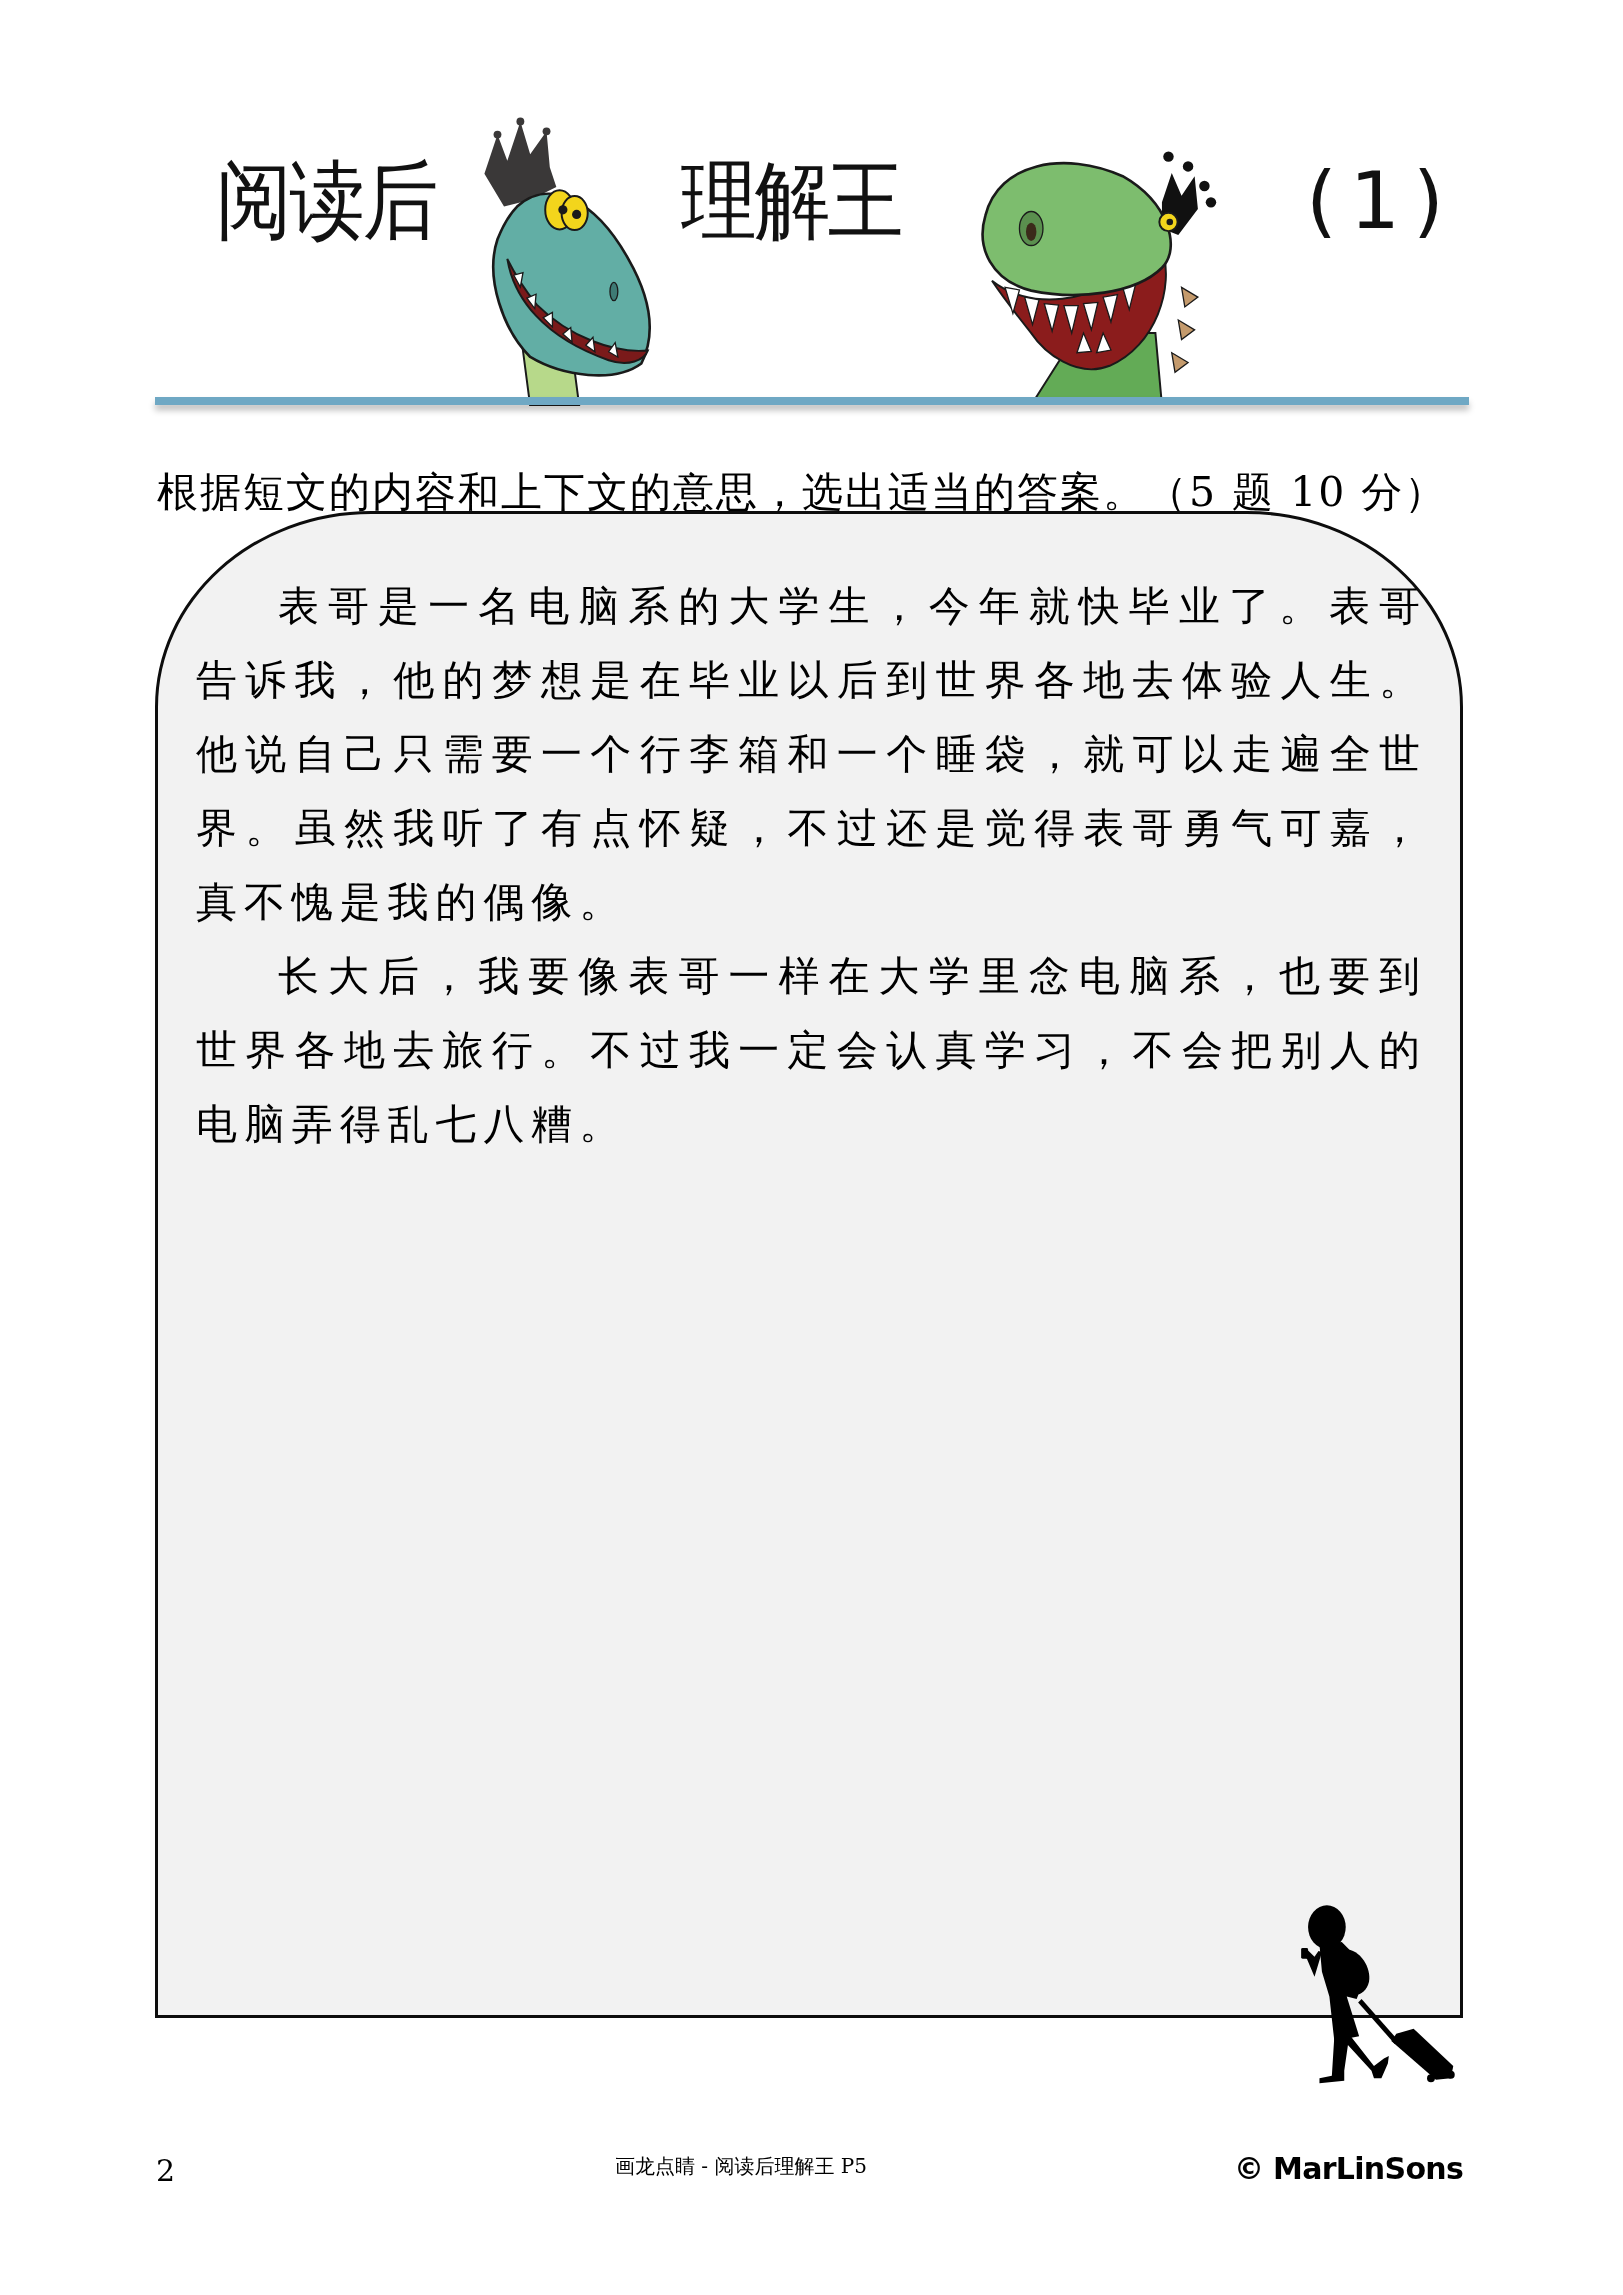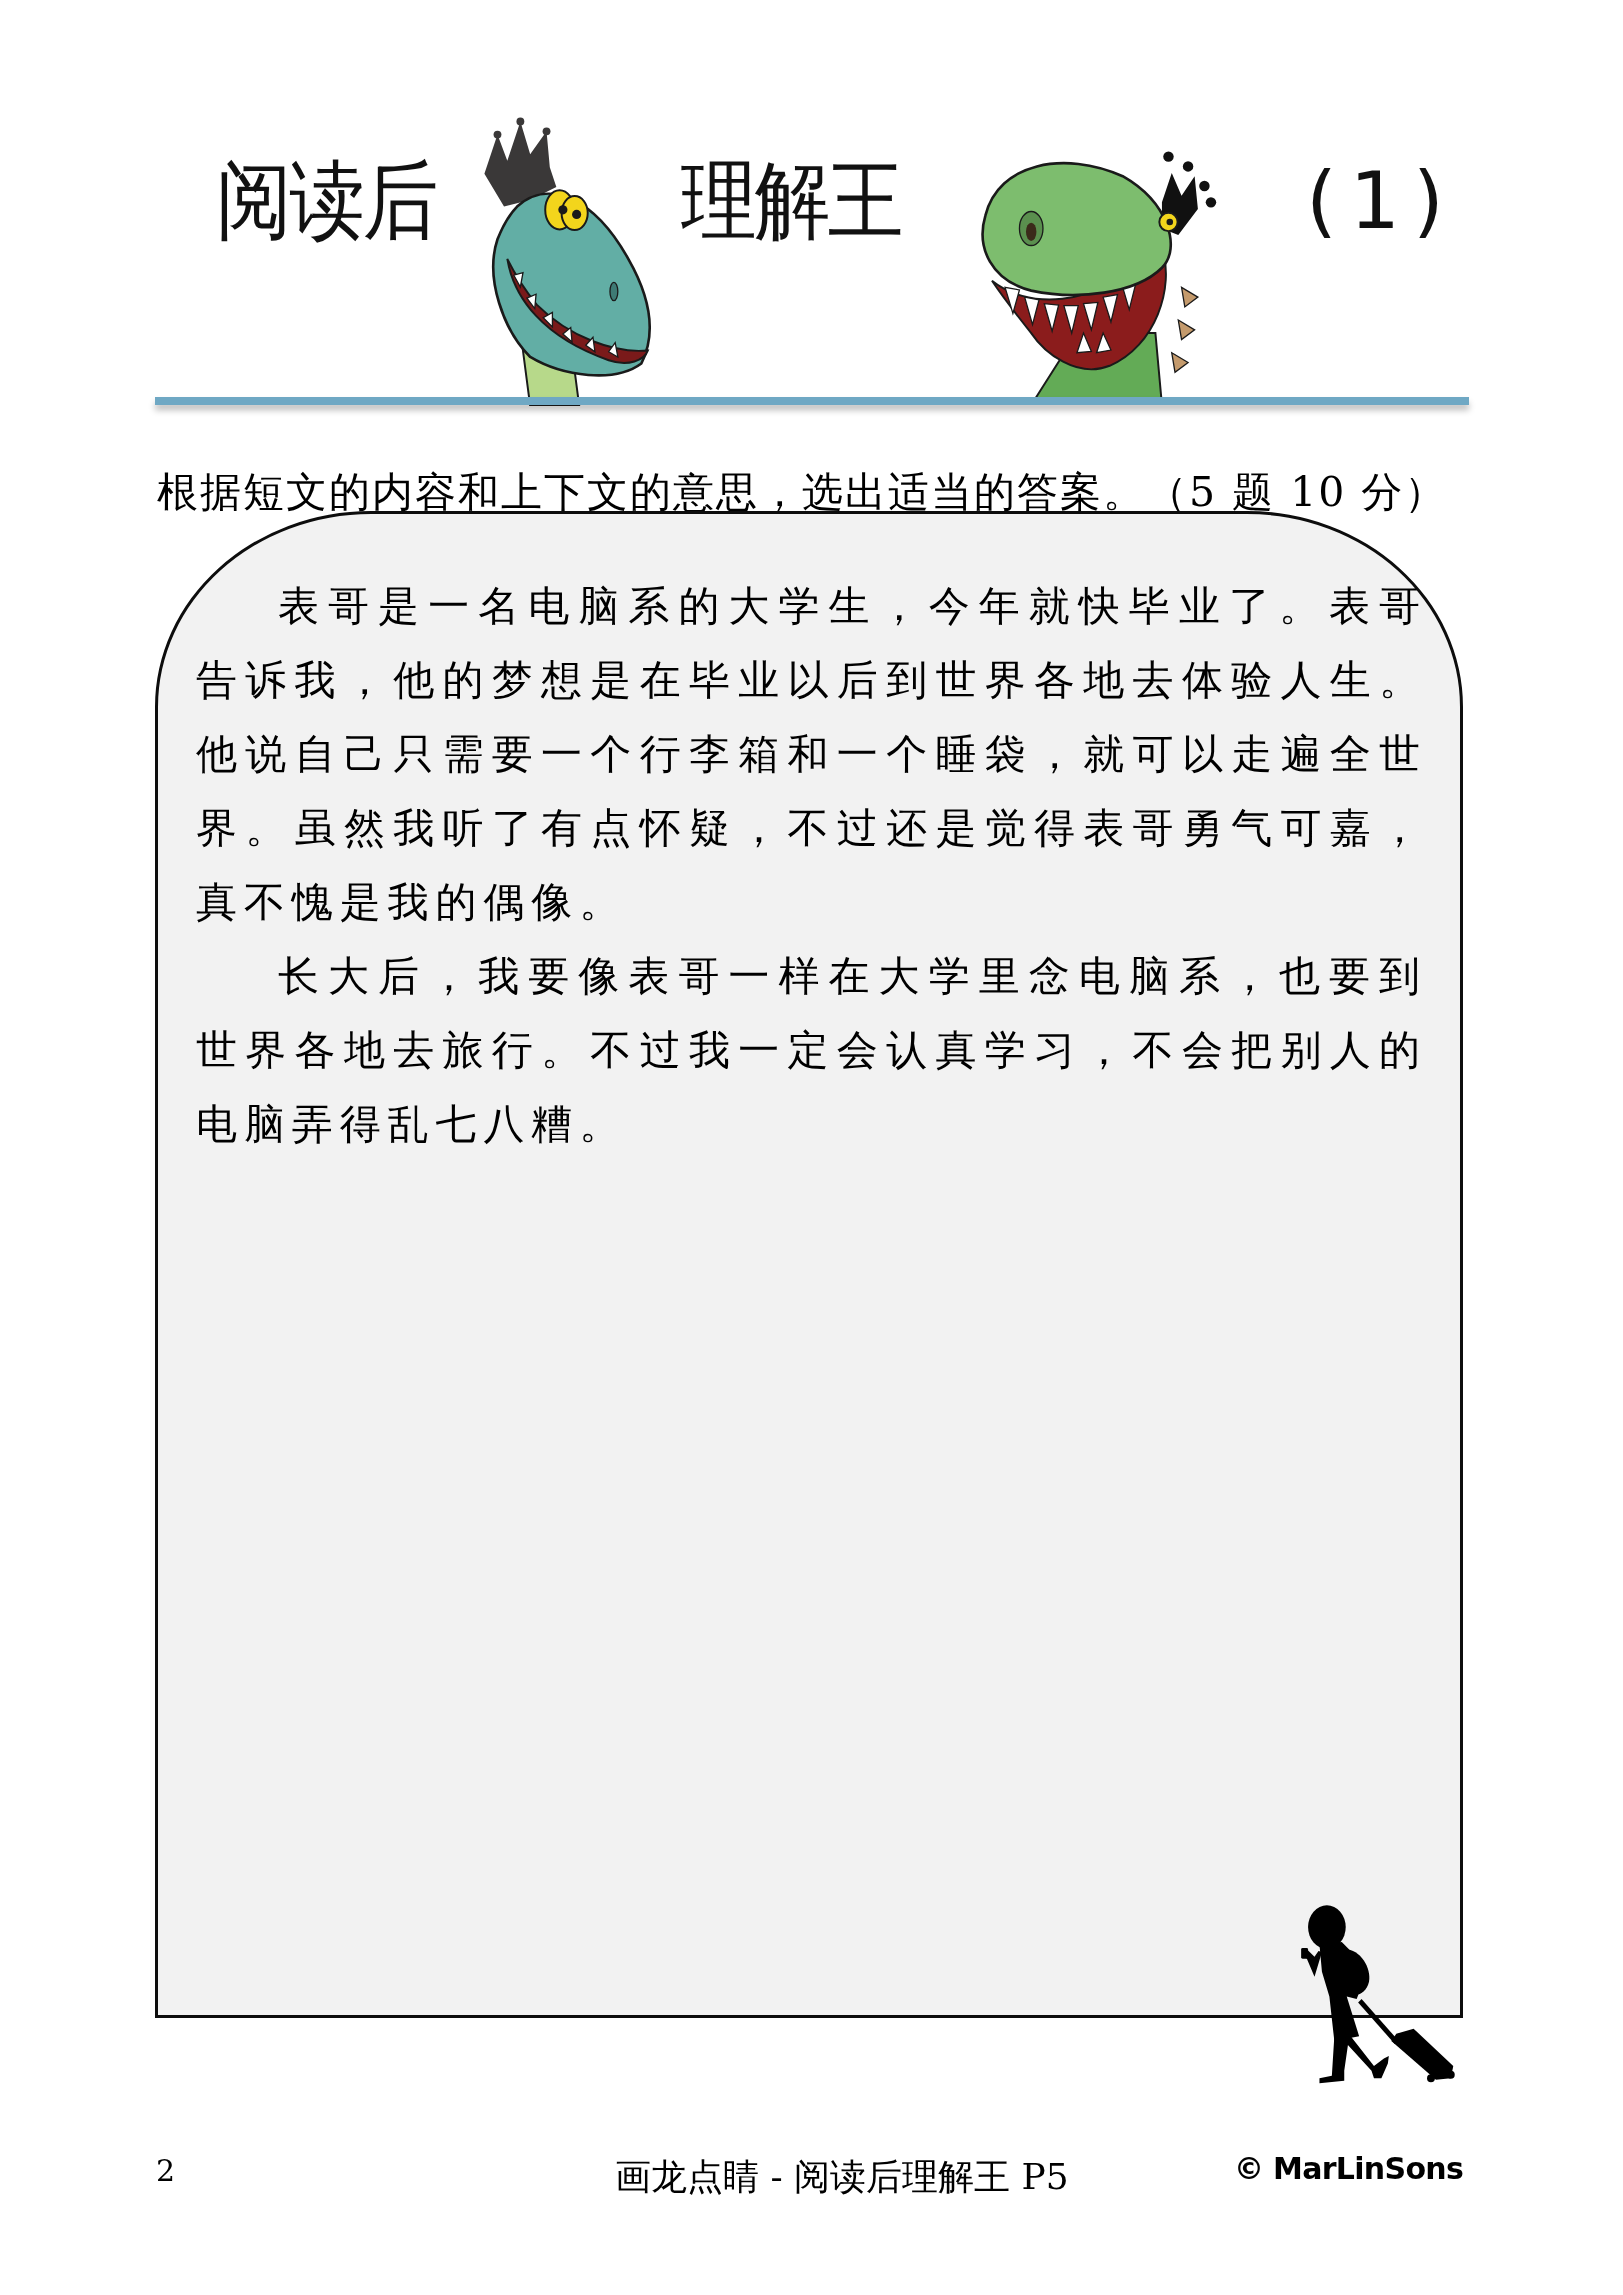--- a/index.html
+++ b/index.html
@@ -37,21 +37,21 @@
     font-size:41px; line-height:74px; letter-spacing:6.9px;
     text-align:justify;
   }
   .passage p { margin:0; text-indent:82px; }
   
   .dino { position:absolute; }
   
   .traveller { position:absolute; left:1260px; top:1885px; width:223px; height:223px; }
   
   .footer-page { position:absolute; left:156px; top:2153px; font-size:30px; }
-  .footer-center { position:absolute; left:615px; top:2153px; font-size:36px; white-space:nowrap; }
+  .footer-center { position:absolute; left:615px; top:2153px; font-size:20px; white-space:nowrap; }
   .footer-brand {
     position:absolute; left:1234px; top:2151px; font-size:30px; white-space:nowrap;
     font-family:"DejaVu Sans","Liberation Sans",sans-serif; font-weight:bold; letter-spacing:-0.7px;text-align:right;
   }
 </style>
 </head>
 <body>
 
 <div>
   <div class="title-part" style="left:216px; top:157px;">阅读后</div>

